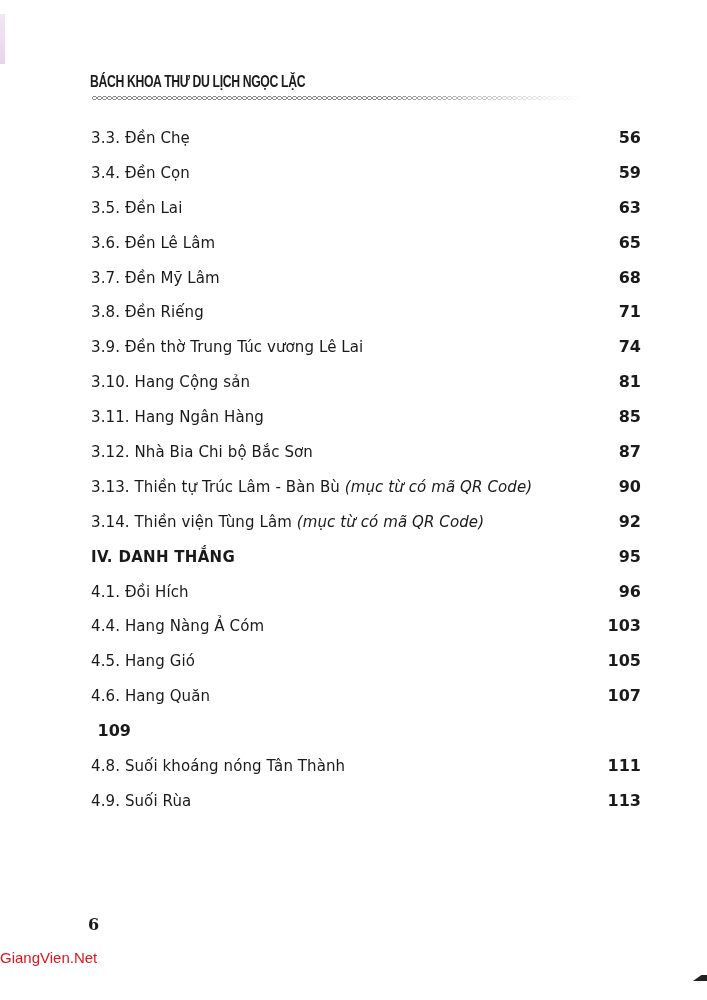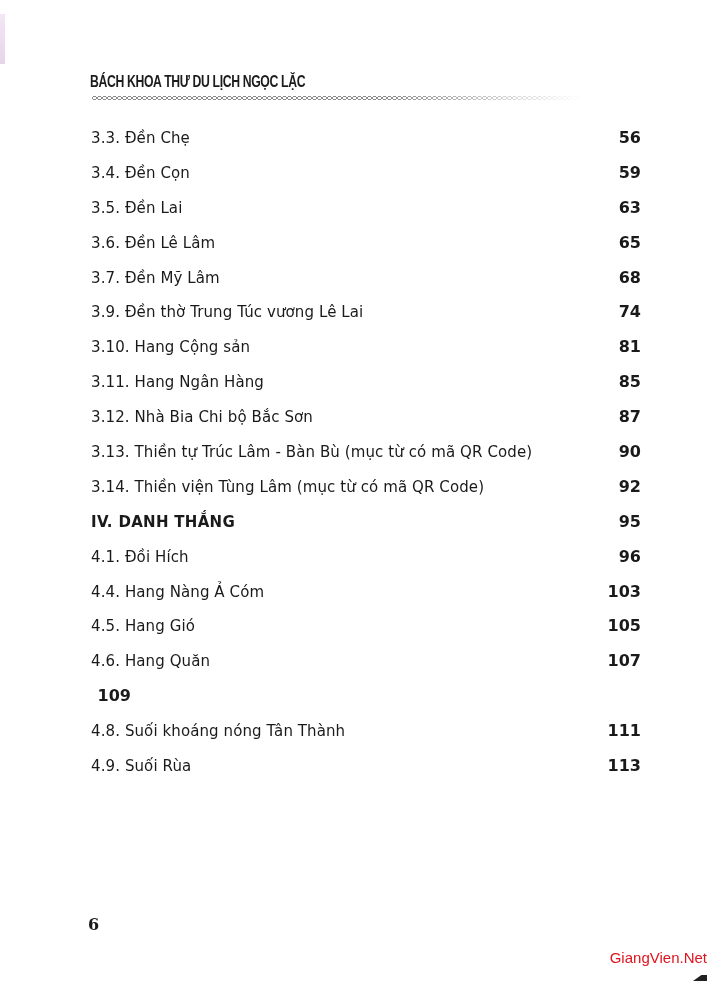--- a/index.html
+++ b/index.html
@@ -24,29 +24,29 @@
       -webkit-mask-image: linear-gradient(to right, #000 60%, transparent 100%);
       mask-image: linear-gradient(to right, #000 60%, transparent 100%);
       opacity: 0.85;
     }
     .toc { position: absolute; left: 91px; top: 128px; width: 550px; }
     .toc-row {
       display: flex; justify-content: space-between; align-items: baseline;
       height: 34.9px; font-size: 15px; white-space: nowrap;
     }
     .toc-title { letter-spacing: 0.1px; }
-    .toc-title .note { }
+    .toc-title .note { font-style: italic; }
     .toc-row.section .toc-title { font-weight: bold; letter-spacing: 0.3px; }
     .toc-page { font-weight: bold; font-size: 16px; text-align: right; min-width: 40px; }
     .page-number {
       position: absolute; left: 88px; top: 915px;
       font-family: "DejaVu Serif", serif; font-weight: bold; font-size: 16px;
     }
     .watermark {
-      position: absolute; left: 0; width: 707px; top: 949px; text-align: right;
+      position: absolute; left: 0; width: 707px; top: 949px; text-align: left;
       font-family: "Liberation Sans", sans-serif; font-size: 15px; color: #e0141e;
     }
     .corner-mark {
       position: absolute; right: 0; top: 975px; width: 14px; height: 6px;
       background: #222; clip-path: polygon(0 100%, 60% 0, 100% 0, 100% 100%);
     }
   </style>
 </head>
 <body>
 
@@ -68,20 +68,24 @@
       <span class="toc-title"><span>3.5. Đền Lai</span><span class="note"></span></span>
       <span class="toc-page">63</span>
     </div>
   <div class="toc-row">
       <span class="toc-title"><span>3.6. Đền Lê Lâm</span><span class="note"></span></span>
       <span class="toc-page">65</span>
     </div>
   <div class="toc-row">
       <span class="toc-title"><span>3.7. Đền Mỹ Lâm</span><span class="note"></span></span>
       <span class="toc-page">68</span>
+    </div>
+  <div class="toc-row">
+      <span class="toc-title"><span>3.8. Đền Riếng</span><span class="note"></span></span>
+      <span class="toc-page">71</span>
     </div>
   <div class="toc-row">
       <span class="toc-title"><span>3.9. Đền thờ Trung Túc vương Lê Lai</span><span class="note"></span></span>
       <span class="toc-page">74</span>
     </div>
   <div class="toc-row">
       <span class="toc-title"><span>3.10. Hang Cộng sản</span><span class="note"></span></span>
       <span class="toc-page">81</span>
     </div>
   <div class="toc-row">

